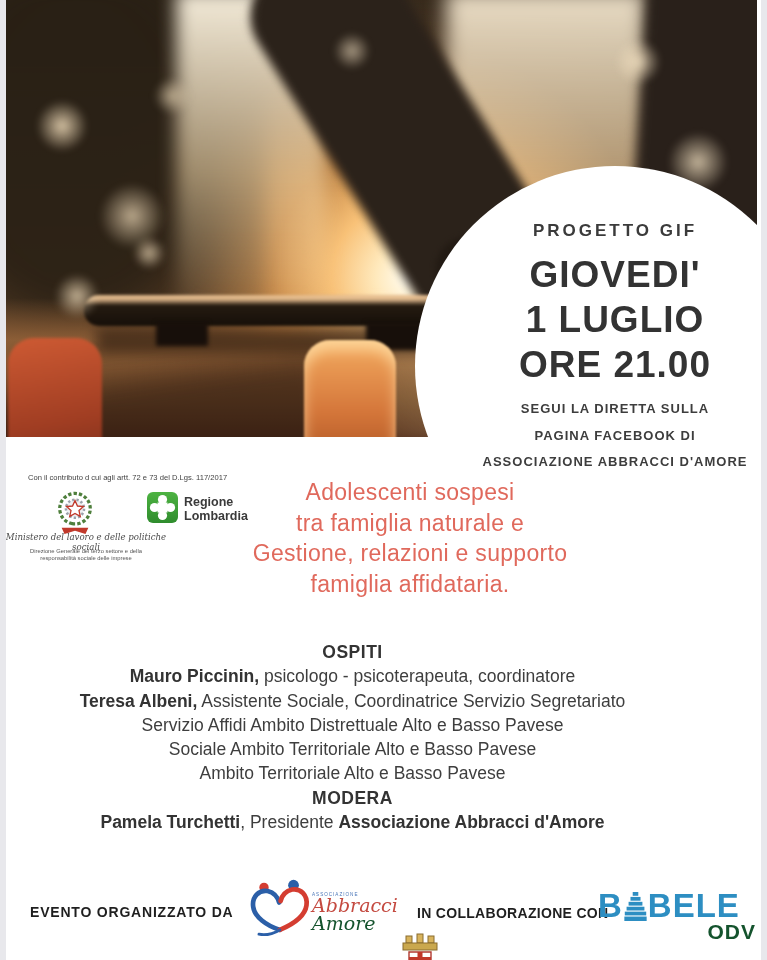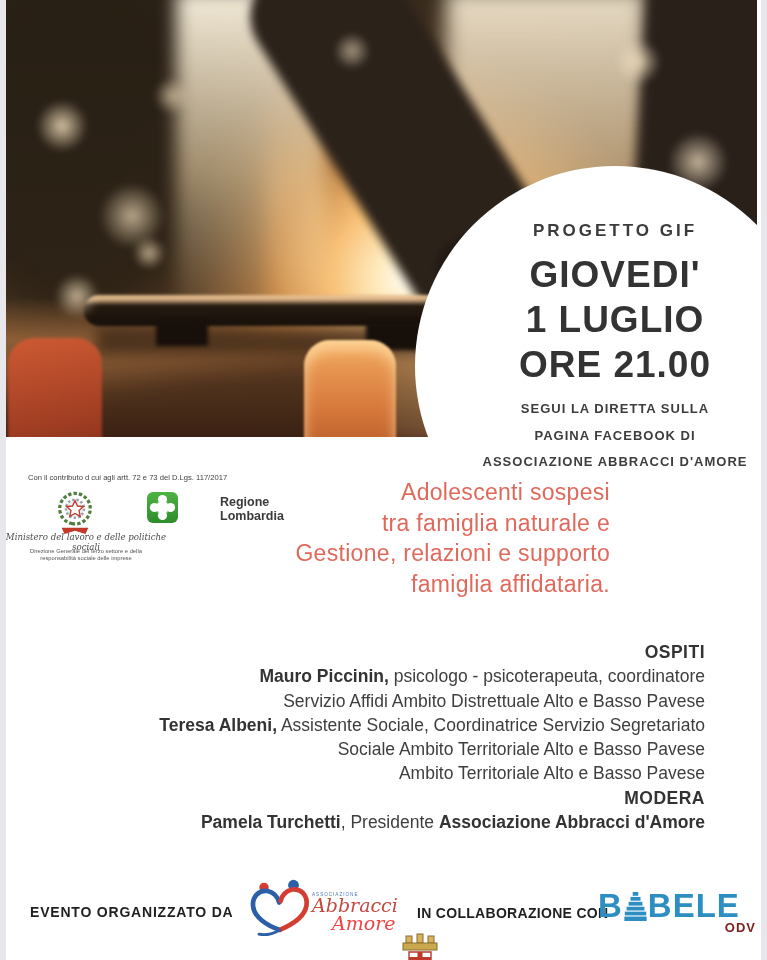--- a/index.html
+++ b/index.html
@@ -70,54 +70,54 @@
   .hero-sub{position:absolute;left:415px;top:396px;width:400px;text-align:center;
     font-size:13px;line-height:26.5px;font-weight:700;letter-spacing:1px;color:#3d3d3d;}
 
   
   .funding-note{position:absolute;left:28px;top:473px;width:214px;text-align:left;
     font-size:7.6px;color:#3f3f3f;}
   .emblem{position:absolute;left:54px;top:489px;width:42px;height:47px;}
   .lombardia-box{position:absolute;left:147px;top:492px;width:31px;height:31px;border-radius:6px;
     background:linear-gradient(180deg,#4db342,#2f8c2d);}
   .lombardia-text{position:absolute;left:184px;top:496px;font-size:12.5px;line-height:13.5px;
-    font-weight:600;color:#3a3a3a;margin-left:36px;}
+    font-weight:600;color:#3a3a3a;}
   .ministry{position:absolute;left:0px;top:532px;width:172px;text-align:center;
     font-family:"DejaVu Serif",serif;font-style:italic;font-size:8.6px;color:#4a4a4a;}
   .ministry-sub{position:absolute;left:18px;top:548px;width:136px;text-align:center;
     font-size:5.8px;line-height:7px;color:#555555;}
 
   
-  .theme{position:absolute;left:210px;top:477px;width:400px;text-align:right;
+  .theme{position:absolute;left:210px;top:477px;width:400px;text-align:center;
     font-size:23px;line-height:30.5px;font-weight:500;letter-spacing:.3px;color:#e0695c;}
 
   
-  .program{position:absolute;left:0;top:640px;width:705px;text-align:right;
+  .program{position:absolute;left:0;top:640px;width:705px;text-align:center;
     font-size:17.5px;line-height:24.3px;color:#3e3e3e;}
   .program .b{font-weight:700;color:#333333;}
   .program .h{font-weight:800;letter-spacing:.5px;color:#333333;}
 
   
   .org-label{position:absolute;left:30px;top:904px;font-size:14px;font-weight:700;
     letter-spacing:.8px;color:#1f1f1f;}
   .collab-label{position:absolute;left:417px;top:905px;font-size:14px;font-weight:700;
     letter-spacing:.3px;color:#1f1f1f;}
   .abbracci{position:absolute;left:246px;top:876px;width:160px;height:72px;display:flex;}
   .abbracci svg{width:72px;height:66px;flex:0 0 auto;}
   .abbracci-text{margin-left:-6px;margin-top:16px;font-family:"DejaVu Serif",serif;font-style:italic;}
   .abbracci-assoc{font-family:"Liberation Sans",sans-serif;font-style:normal;font-size:4.6px;
     letter-spacing:1px;color:#4a76b8;}
   .abbracci-w1{font-size:19px;line-height:17px;color:#c44a40;}
-  .abbracci-w2{font-size:19px;line-height:18px;margin-left:20px;color:#ef4444;}
+  .abbracci-w2{font-size:19px;line-height:18px;margin-left:0;color:#14532d;}
   .babele{position:absolute;left:598px;top:889px;width:158px;}
   .babele-row{display:flex;align-items:flex-end;font-size:33px;font-weight:800;
     letter-spacing:1px;color:#2d8ec2;line-height:34px;}
   .babele-row svg{width:23px;height:29px;margin:0 1px 2px 1px;}
-  .babele-odv{text-align:right;font-size:13px;font-weight:700;letter-spacing:1px;
-    color:#7f1d1d;margin-top:-3px;}
+  .babele-odv{text-align:right;font-size:21px;font-weight:700;letter-spacing:1px;
+    color:#14532d;margin-top:-3px;}
   .crest{position:absolute;left:397px;top:932px;width:46px;height:40px;}
 </style>
 </head>
 <body>
 
 <div class="poster">
 
   <div class="photo">
     <div class="ph-topdark"></div>
     <div class="ph-trees"></div>
@@ -184,22 +184,22 @@
   <div class="theme">
     <div>Adolescenti sospesi</div>
     <div>tra famiglia naturale e</div>
     <div>Gestione, relazioni e supporto</div>
     <div>famiglia affidataria.</div>
   </div>
 
   <div class="program">
     <div class="h">OSPITI</div>
     <div><span class="b">Mauro Piccinin,</span><span> psicologo - psicoterapeuta, coordinatore</span></div>
+    <div><span class="b">Teresa  Albeni,</span><span> Assistente Sociale, Coordinatrice Servizio Segretariato</span></div>
     <div>Servizio Affidi Ambito Distrettuale Alto e Basso Pavese</div>
-    <div><span class="b">Teresa  Albeni,</span><span> Assistente Sociale, Coordinatrice Servizio Segretariato</span></div>
     <div>Sociale Ambito Territoriale Alto e Basso Pavese</div>
     <div>Ambito Territoriale Alto e Basso Pavese</div>
     <div class="h">MODERA</div>
     <div><span class="b">Pamela Turchetti</span><span>, Presidente </span><span class="b">Associazione Abbracci d'Amore</span></div>
   </div>
 
   <div class="org-label">EVENTO ORGANIZZATO DA</div>
 
   <div class="abbracci">
     <svg viewBox="0 0 100 86">

